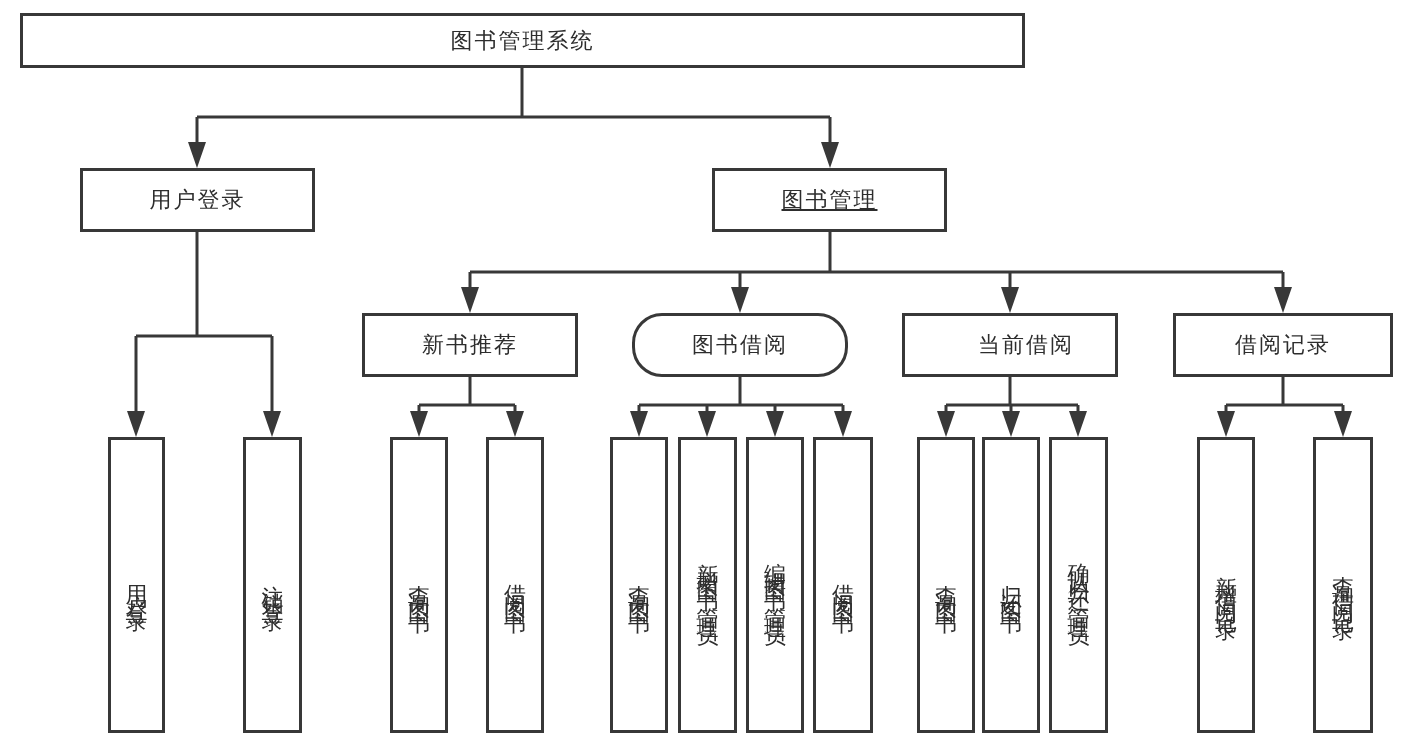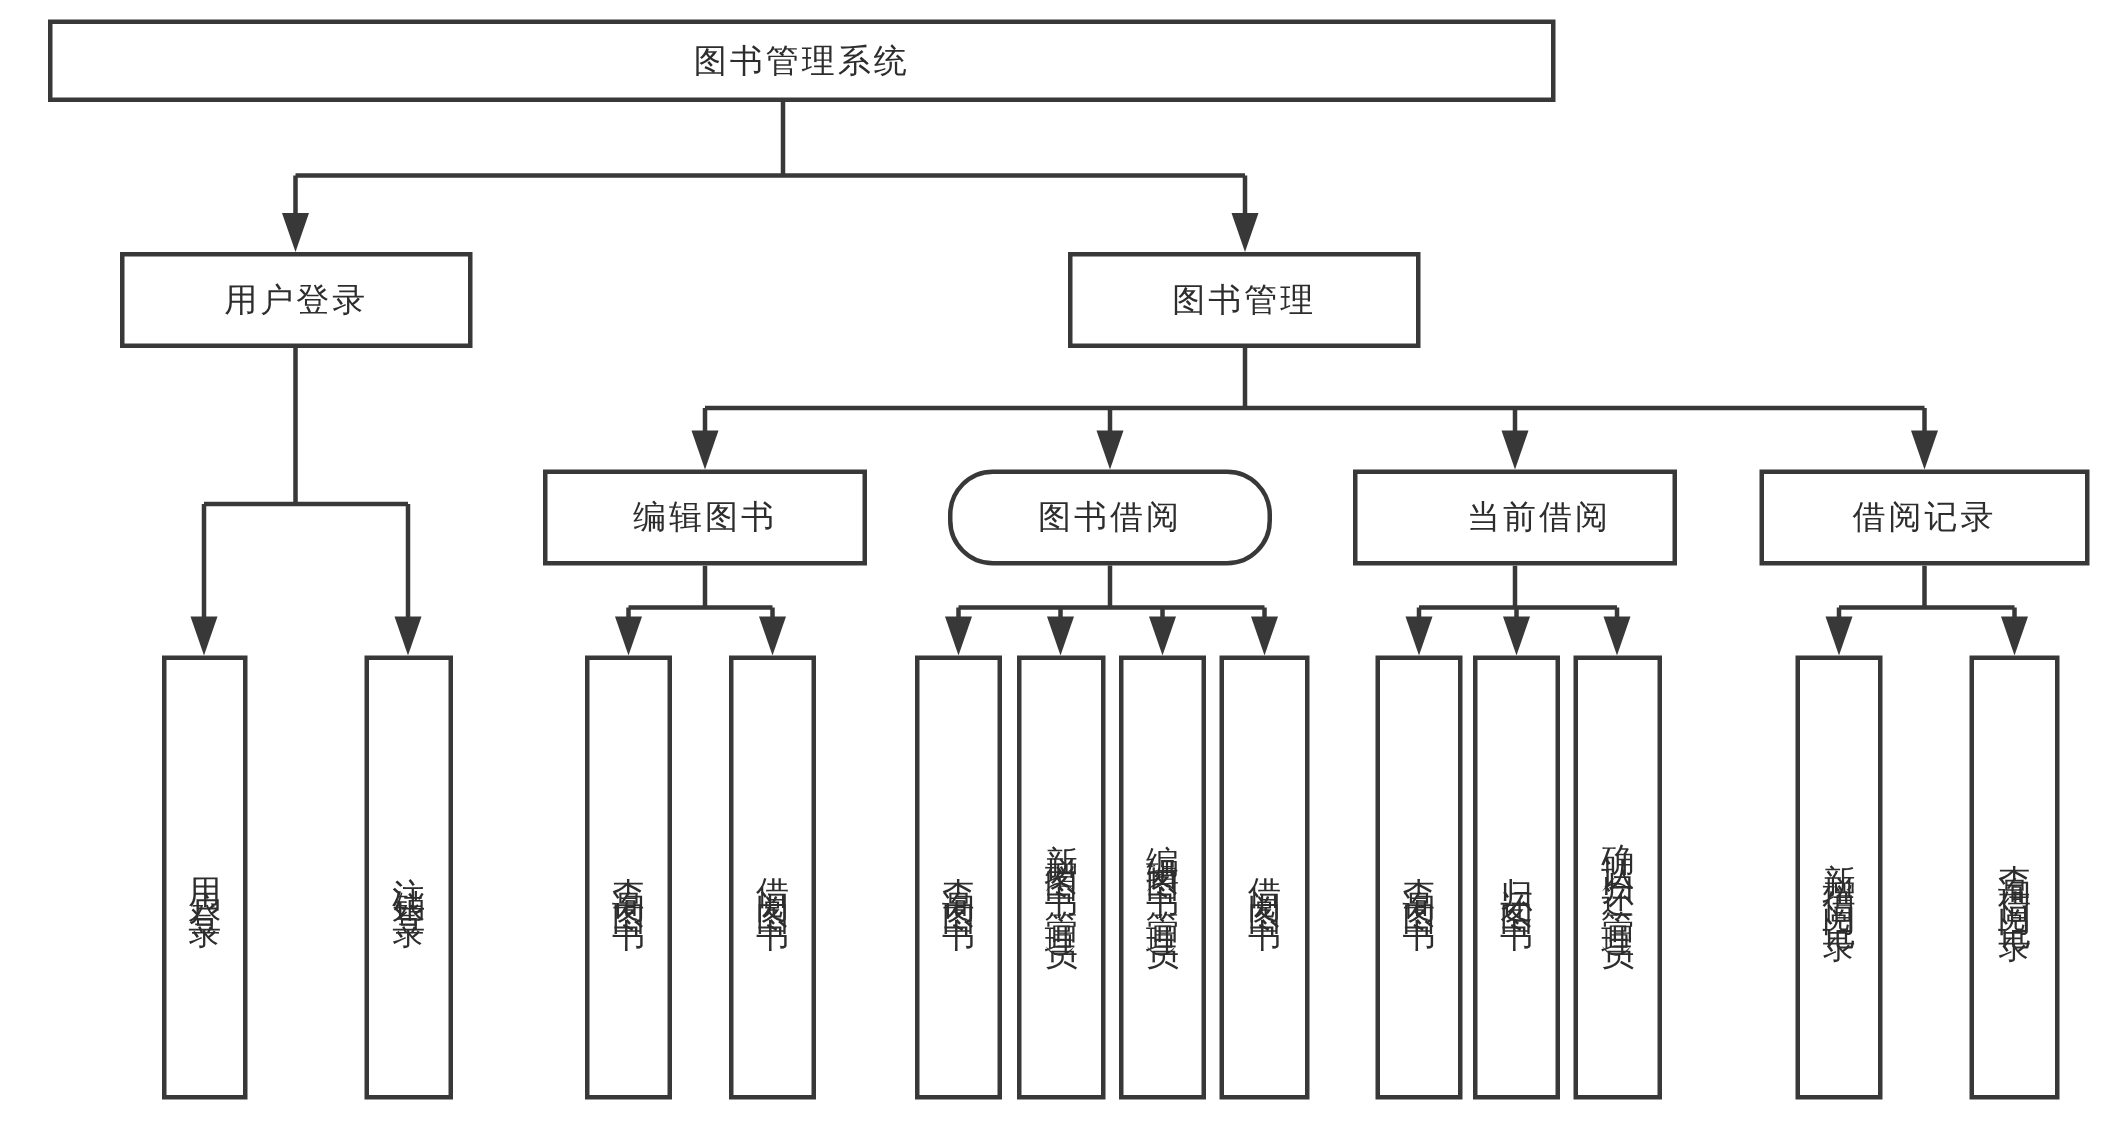--- a/index.html
+++ b/index.html
@@ -43,24 +43,24 @@
   }
   .vlabel{
     writing-mode:vertical-rl;
     text-orientation:mixed;
     font-size:22px;
     letter-spacing:9px;
     line-height:1;
     color:var(--text);
   }
   
-  #root-box{left:32px;top:13px;width:1005px;height:55px;text-align:center;}
+  #root-box{left:20px;top:13px;width:1005px;height:55px;text-align:center;}
   
   #box-user-login{left:80px;top:168px;width:235px;height:64px;}
-  #box-book-mgmt{left:712px;top:168px;width:235px;height:64px;}
+  #box-book-mgmt{left:712px;top:168px;width:235px;height:64px;text-decoration:underline;}
   
   #box-new-book{left:362px;top:313px;width:216px;height:64px;}
   #box-borrowing{left:632px;top:313px;width:216px;height:64px;border-radius:30px;}
   #box-current{left:902px;top:313px;width:216px;height:64px;padding-left:32px;}
   #box-records{left:1173px;top:313px;width:220px;height:64px;}
   
   #leaf-1{left:108px;width:57px;}
   #leaf-2{left:243px;width:59px;}
   #leaf-3{left:390px;width:58px;}
   #leaf-4{left:486px;width:58px;}
@@ -156,21 +156,21 @@
   </div>
 
   <div class="box" id="box-user-login">
     <span class="hlabel">用户登录</span>
   </div>
   <div class="box" id="box-book-mgmt">
     <span class="hlabel">图书管理</span>
   </div>
 
   <div class="box" id="box-new-book">
-    <span class="hlabel">编辑图书</span>
+    <span class="hlabel">新书推荐</span>
   </div>
   <div class="box" id="box-borrowing">
     <span class="hlabel">图书借阅</span>
   </div>
   <div class="box" id="box-current">
     <span class="hlabel">当前借阅</span>
   </div>
   <div class="box" id="box-records">
     <span class="hlabel">借阅记录</span>
   </div>

